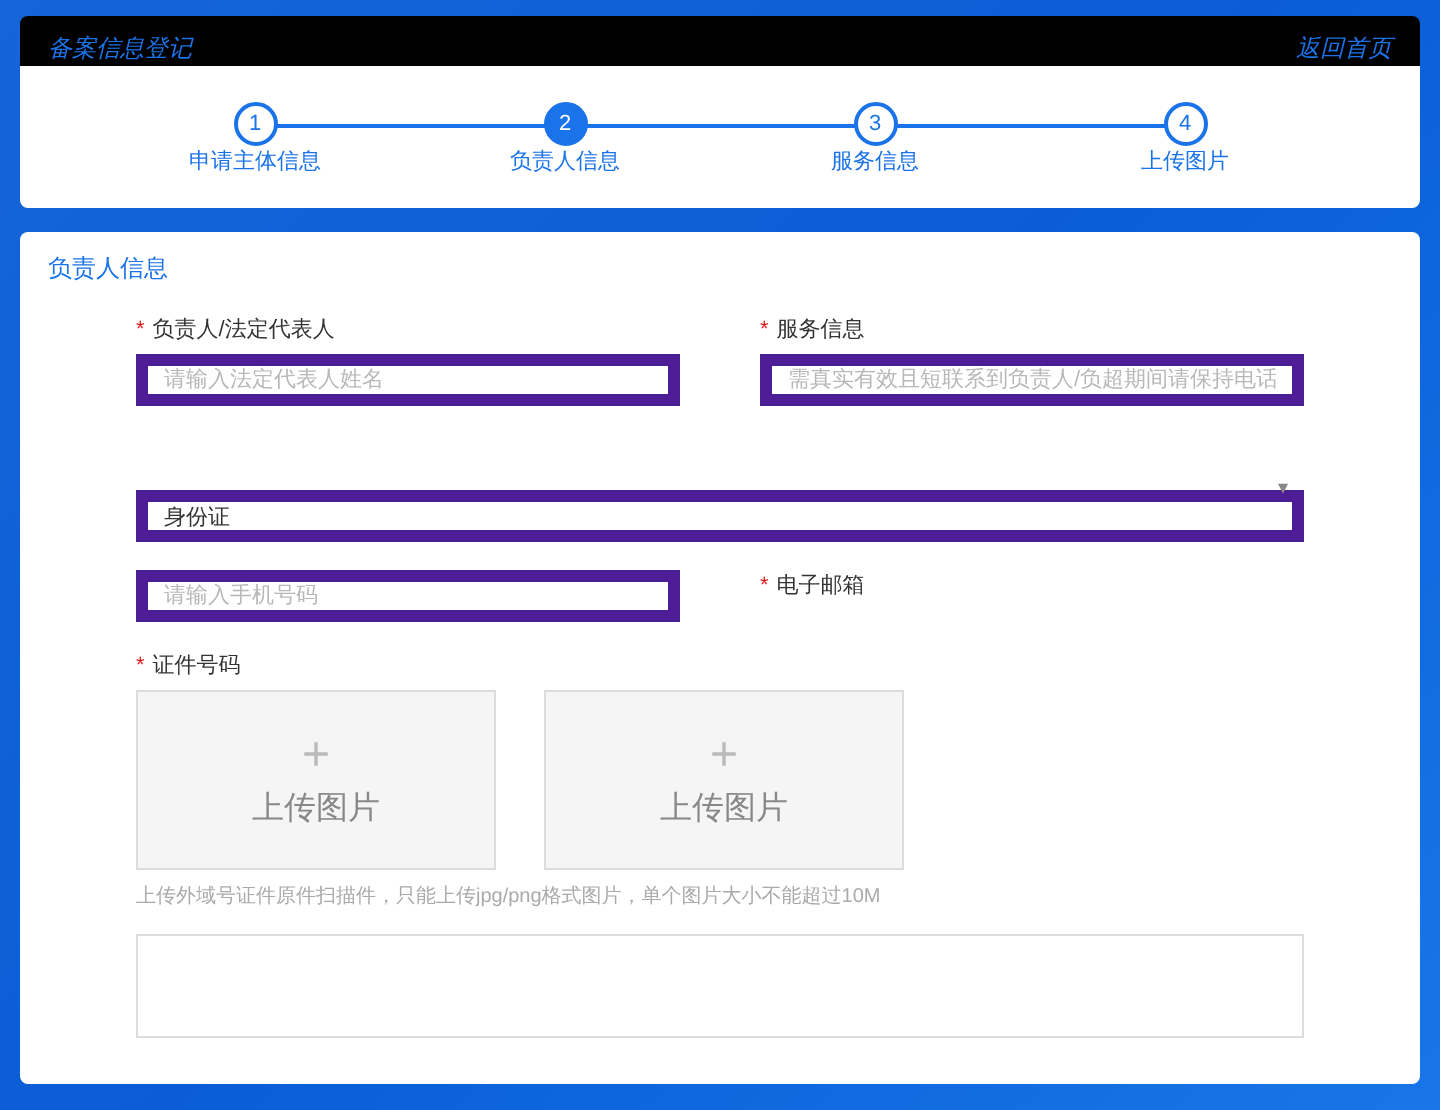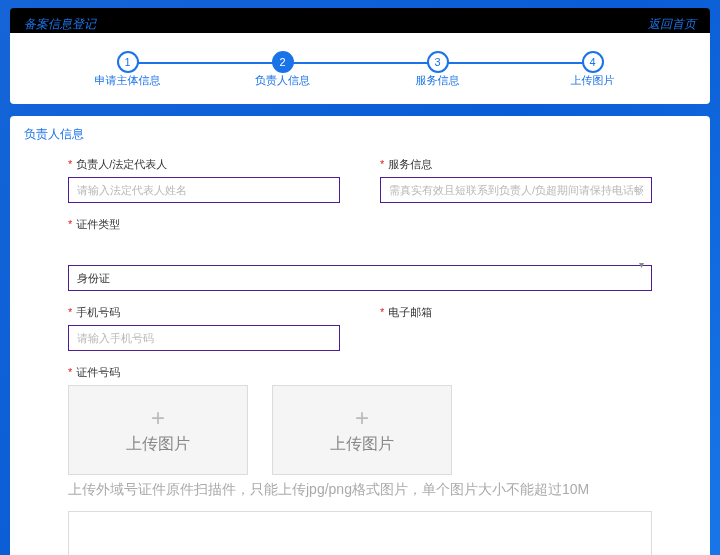--- a/index.html
+++ b/index.html
@@ -61,21 +61,21 @@
     }
     .section-title {
       color: #1a73e8; font-size: 12px; margin-bottom: 14px;
     }
     .form-inner { padding: 0 44px; }
     .form-row { display: flex; gap: 40px; margin-bottom: 14px; }
     .form-col { flex: 1; }
     .field-label { font-size: 11px; color: #333; margin-bottom: 5px; display: block; }
     .field-label .req { color: #e02020; margin-right: 4px; }
     .text-input, .select-input {
-      width: 100%; height: 26px; border: 1px solid #4c1d95;
+      width: 100%; height: 26px; border: 6px solid #4c1d95;
       padding: 0 8px; font-size: 11px; color: #333;
       background: #fff; outline: none;
     }
     .text-input::placeholder { color: #b8b8b8; }
     .select-input { appearance: none; position: relative; margin-top: 28px; }
 
     .select-wrap { position: relative; }
     .select-caret {
       position: absolute; right: 8px; top: 50%; transform: translateY(-50%);
       pointer-events: none; color: #888; font-size: 10px;
@@ -83,21 +83,21 @@
 
     .upload-row { display: flex; gap: 24px; margin-bottom: 6px; }
     .upload-box {
       width: 180px; height: 90px; border: 1px solid #dcdcdc;
       background: #f5f5f5;
       display: flex; flex-direction: column; align-items: center; justify-content: center;
       color: #999; cursor: pointer;
     }
     .upload-plus { font-size: 24px; line-height: 1; color: #bbb; }
     .upload-text { font-size: 16px; color: #888; margin-top: 4px; }
-    .upload-hint { font-size: 14px; color: #aaa; margin-top: 6px; margin-bottom: 12px; }
+    .upload-hint { font-size: 10px; color: #aaa; margin-top: 6px; margin-bottom: 12px; }
 
     .textarea-input {
       width: 100%; height: 52px; border: 1px solid #dcdcdc;
       padding: 6px 8px; font-size: 11px; resize: none; outline: none;
     }
   </style>
 </head>
 <body>
 
 <div class="outer">
@@ -142,31 +142,29 @@
           <input class="text-input" placeholder="请输入法定代表人姓名" style="">
         </div>
         <div class="form-col">
           <label class="field-label"><span class="req">*</span><span>服务信息</span></label>
           <input class="text-input" placeholder="需真实有效且短联系到负责人/负超期间请保持电话畅通以便顺利核实！" style="">
         </div>
       </div>
 
       <div class="form-row">
         <div class="form-col">
-          <label class="field-label"><span class="req">*</span><span>证件类型</span></label>
           <div class="select-wrap">
             <input class="select-input" readonly="" value="身份证" style="">
             <span class="select-caret">▾</span>
           </div>
         </div>
       </div>
 
       <div class="form-row">
         <div class="form-col">
-          <label class="field-label"><span class="req">*</span><span>手机号码</span></label>
           <input class="text-input" placeholder="请输入手机号码" style="">
         </div>
         <div class="form-col">
           <label class="field-label"><span class="req">*</span><span>电子邮箱</span></label>
         </div>
       </div>
 
       <div>
         <label class="field-label"><span class="req">*</span><span>证件号码</span></label>
         <div class="upload-row">

